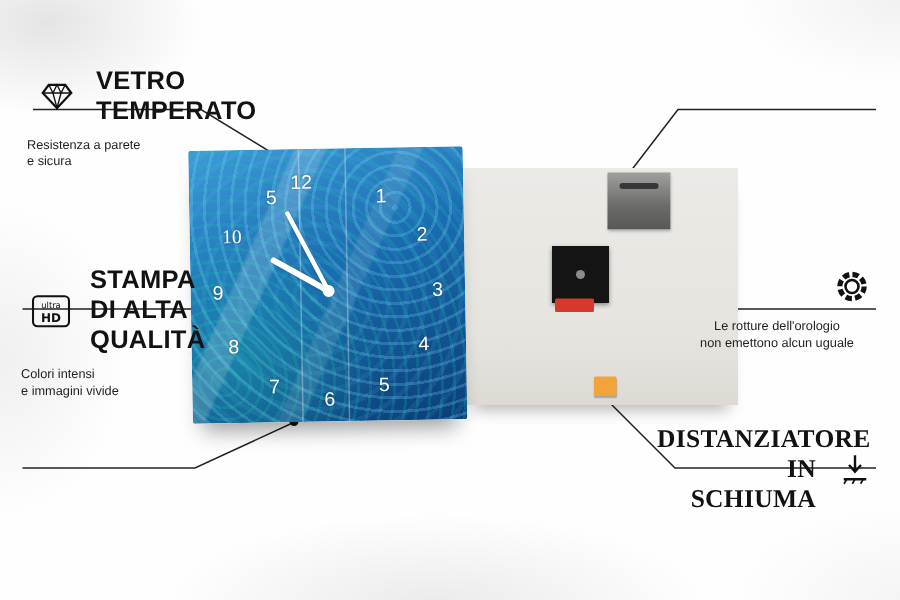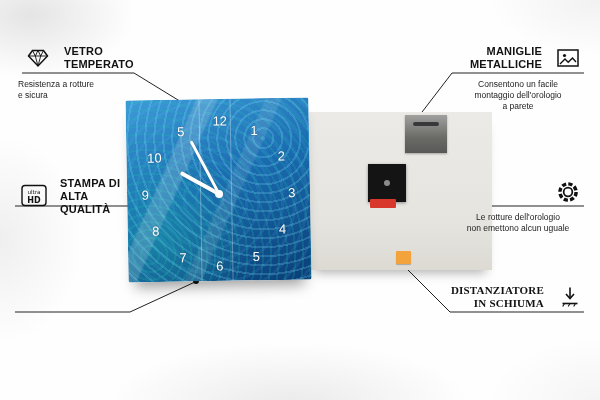--- a/index.html
+++ b/index.html
@@ -40,22 +40,22 @@
     background:linear-gradient(180deg,#a0a09e,#6a6a67 60%,#585856);box-shadow:0 1px 2px rgba(0,0,0,0.3);}
   .plate-slot{position:absolute;left:20%;top:7px;width:60%;height:4px;background:#38383a;border-radius:2px;}
   .mechanism{position:absolute;left:59px;top:52px;width:38px;height:38px;background:#141414;box-shadow:0 1px 3px rgba(0,0,0,0.4);}
   .mech-shaft{position:absolute;left:50%;top:50%;width:6px;height:6px;border-radius:50%;background:#8b8b8b;transform:translate(-50%,-50%);}
   .mech-battery{position:absolute;left:2px;bottom:-6px;width:26px;height:9px;background:#d8372b;border-radius:1px;}
   .foam-spacer{position:absolute;left:87px;top:139px;width:15px;height:13px;background:#f2a33c;border-radius:1px;box-shadow:0 1px 1px rgba(0,0,0,0.25);}
 
   
   .callout{position:absolute;}
   .co-head{display:flex;align-items:center;gap:6px;min-height:28px;}
-  .co-head .icon{flex:0 0 auto;width:40px;height:24px;display:flex;align-items:flex-start;justify-content:center;}
-  .co-title{font-weight:bold;font-size:11px;letter-spacing:0.2px;line-height:1.18;}
+  .co-head .icon{flex:0 0 auto;width:40px;height:24px;display:flex;align-items:center;justify-content:center;}
+  .co-title{font-weight:bold;font-size:17px;letter-spacing:0.2px;line-height:1.18;}
   .co-sub{font-size:8.5px;line-height:1.3;color:#222;margin-top:7px;}
   .callout.left .co-title{width:94px;text-align:left;}
   .callout.left .co-sub{text-align:left;}
   .callout.right .co-head{justify-content:flex-end;}
   .callout.right .co-title{width:106px;text-align:right;}
   .callout.right .co-sub{text-align:center;}
   .co-tl{left:18px;top:44px;width:118px;}
   .co-ml{left:14px;top:177px;width:122px;}
   .co-bl{left:14px;top:283px;width:120px;}
   .co-tr{left:448px;top:44px;width:140px;}
@@ -95,85 +95,72 @@
       <div class="mech-shaft"></div>
       <div class="mech-battery"></div>
     </div>
     <div class="foam-spacer"></div>
   </div>
 
   <div class="clock-front">
     <div class="seam s1"></div>
     <div class="seam s2"></div>
     <div id="clock-ring">
-        <span class="clock-num" style="left: 94px; top: 21.84px;">12</span>
+        <span class="clock-num" style="left: 75px; top: 21.84px;">12</span>
         <span class="clock-num" style="left: 128.1px; top: 31.5934px;">1</span>
         <span class="clock-num" style="left: 154.893px; top: 58.24px;">2</span>
         <span class="clock-num" style="left: 164.7px; top: 94.64px;">3</span>
         <span class="clock-num" style="left: 154.893px; top: 131.04px;">4</span>
         <span class="clock-num" style="left: 128.1px; top: 157.687px;">5</span>
         <span class="clock-num" style="left: 91.5px; top: 167.44px;">6</span>
         <span class="clock-num" style="left: 54.9px; top: 157.687px;">7</span>
         <span class="clock-num" style="left: 28.1069px; top: 131.04px;">8</span>
         <span class="clock-num" style="left: 18.3px; top: 94.64px;">9</span>
-        <span class="clock-num" style="left: 28.1069px; top: 58.24px;">10</span>
+        <span class="clock-num" style="left: 28.1069px; top: 58.24px; font-family: Liberation Serif, serif;">10</span>
         <span class="clock-num" style="left: 54.9px; top: 31.5934px;">5</span>
       </div>
     <div class="hand hour"></div>
     <div class="hand minute"></div>
     <div class="center-dot"></div>
   </div>
 
   <div class="callout left co-tl">
     <div class="co-head">
       <span class="icon">
         <svg width="24" height="24" viewBox="0 0 24 24">
             <path d="M6.5 4.5h11l4 5.5-9.5 10L2.5 10z" fill="none" stroke="#111" stroke-width="1.5"></path>
             <path d="M2.5 10h19M6.5 4.5l2.8 5.5 2.7-5.5 2.7 5.5 2.8-5.5M9.3 10l2.7 10 2.7-10" fill="none" stroke="#111" stroke-width="0.9"></path>
           </svg>
       </span>
       <div class="co-title">VETRO TEMPERATO</div>
     </div>
     <div class="co-sub">
-      <div>Resistenza a rotture</div>
+      <div>Resistenza a parete</div>
       <div>e sicura</div>
     </div>
   </div>
 
   <div class="callout left co-ml">
     <div class="co-head">
       <span class="icon">
         <svg width="26" height="23" viewBox="0 0 26 23">
           <rect x="1" y="1.5" width="24" height="20" rx="3" fill="none" stroke="#111" stroke-width="1.4"></rect>
           <text x="13" y="9.5" font-size="5.6" text-anchor="middle" fill="#111">ultra</text>
           <text x="13" y="18.5" font-size="8" font-weight="bold" text-anchor="middle" fill="#111">HD</text>
         </svg>
       </span>
       <div class="co-title">STAMPA DI ALTA QUALITÀ</div>
     </div>
+    <div class="co-sub">
+      <div>Colori intensi</div>
+      <div>e immagini vivide</div>
+    </div>
   </div>
 
 
-  <div class="callout right co-tr">
-    <div class="co-head">
-      <div class="co-title">MANIGLIE METALLICHE</div>
-      <span class="icon">
-        <svg width="24" height="24" viewBox="0 0 24 24">
-            <rect x="2" y="4" width="20" height="16" fill="none" stroke="#111" stroke-width="1.5"></rect>
-            <circle cx="8.5" cy="9.5" r="1.6" fill="#111"></circle>
-            <path d="M4 18l5-5 3.2 3.2L16.5 12l3.5 4" fill="none" stroke="#111" stroke-width="1.4"></path>
-          </svg>
-      </span>
-    </div>
-    <div class="co-sub">
-      <div>Consentono un facile</div>
-      <div>montaggio dell'orologio</div>
-      <div>a parete</div>
-    </div>
-  </div>
 
   <div class="callout right co-mr">
     <div class="co-head">
       <span class="icon">
         <svg width="26" height="26" viewBox="0 0 24 24">
           <circle cx="12" cy="12" r="4" fill="none" stroke="#111" stroke-width="1.6"></circle>
           <circle cx="12" cy="12" r="7.5" fill="none" stroke="#111" stroke-width="3.2" stroke-dasharray="3.9 2"></circle>
         </svg>
       </span>
     </div>

